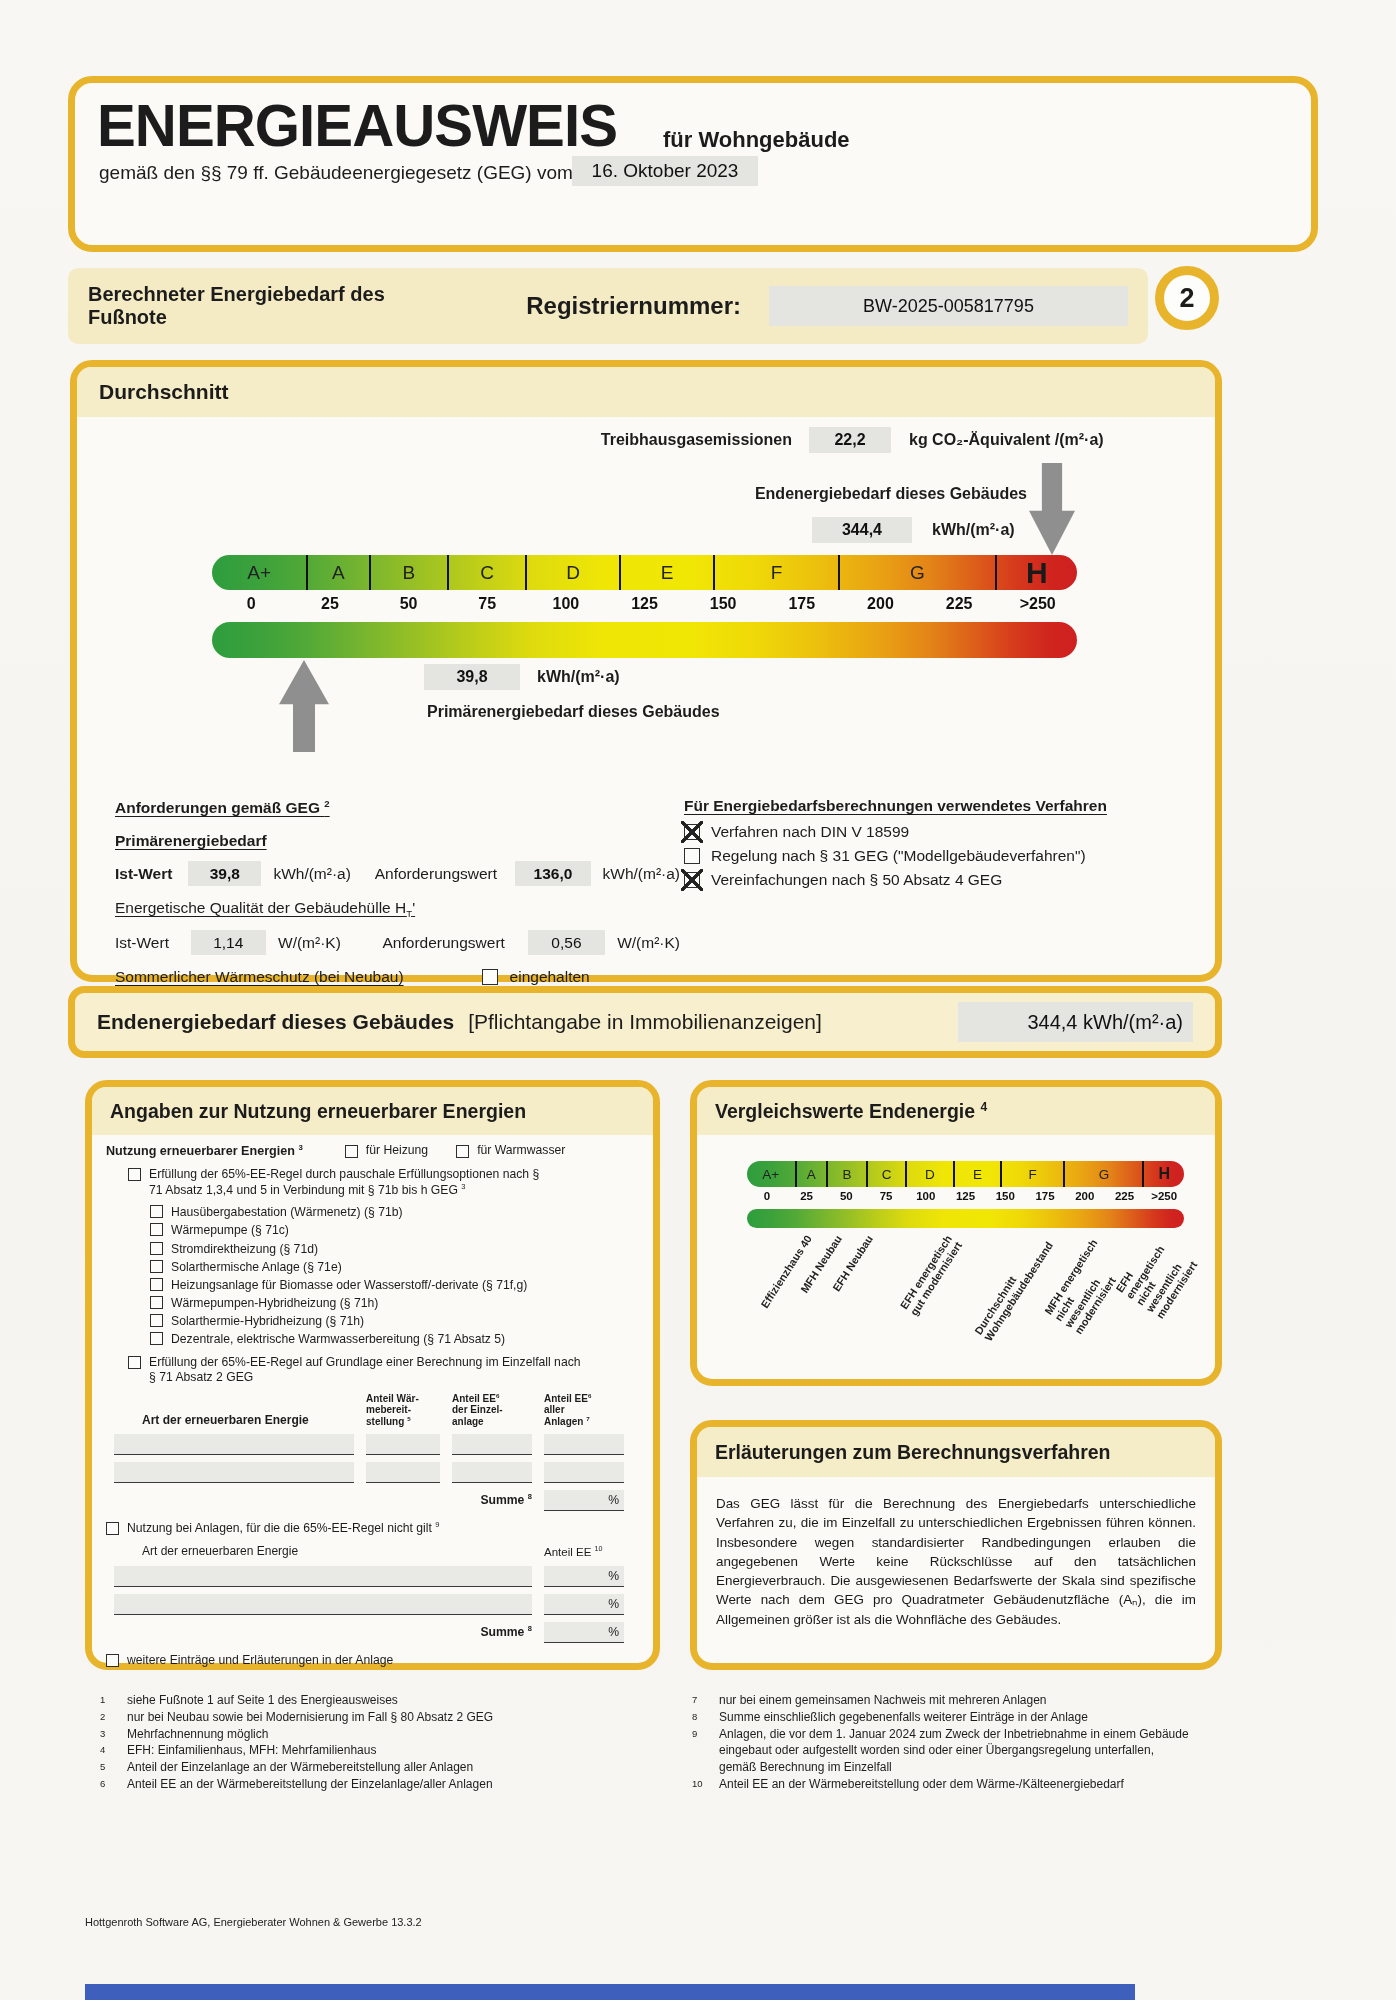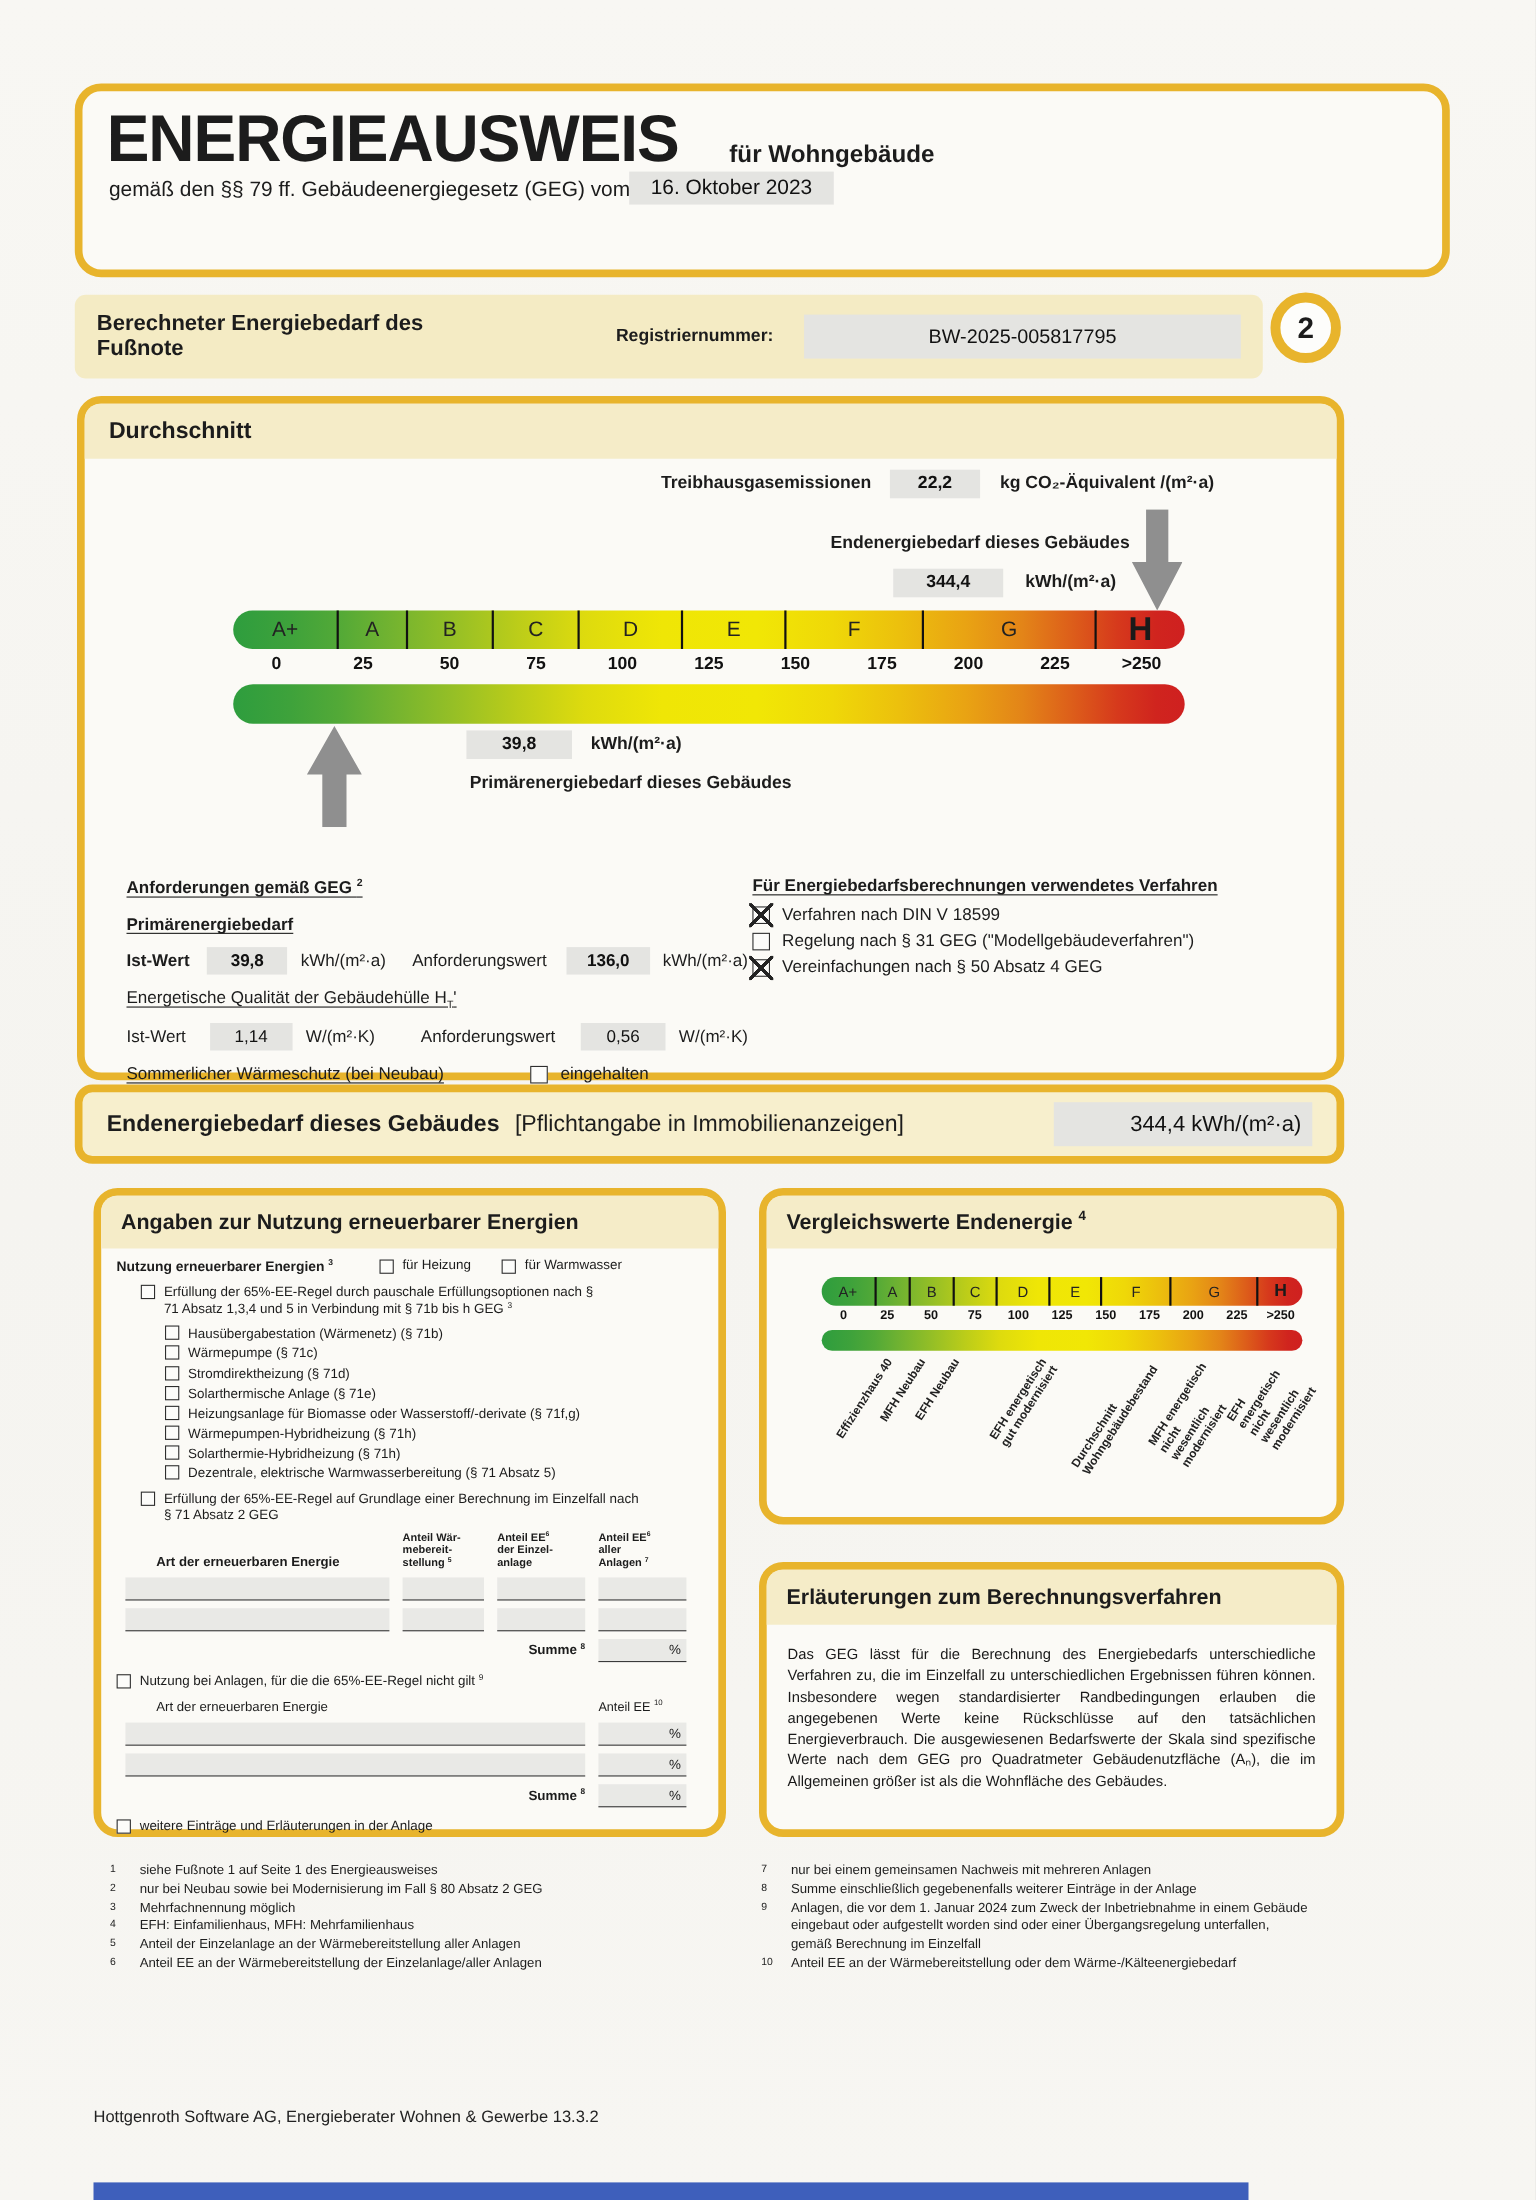--- a/index.html
+++ b/index.html
@@ -134,21 +134,21 @@
       <span>gemäß den §§ 79 ff. Gebäudeenergiegesetz (GEG) vom</span>
       <sup>1</sup>
     </div>
     <div class="grayfield" style="position:absolute;left:497px;top:73px;width:186px;height:30px;font-size:19px;">
       <span>16. Oktober 2023</span>
     </div>
   </div>
 
   <div style="position:absolute;left:68px;top:268px;width:1080px;height:76px;background:#f4ebc4;border-radius:10px;display:flex;align-items:center;box-sizing:border-box;padding:0 20px;">
     <span class="b" style="font-size:20px;">Berechneter Energiebedarf des Fußnote</span>
-    <span class="b" style="font-size:16px;margin-left:120px;">Registriernummer:</span>
+    <span class="b" style="font-size:24px;margin-left:120px;">Registriernummer:</span>
     <span class="grayfield" style="margin-left:28px;width:430px;height:40px;font-size:18px;">
       <span>BW-2025-005817795</span>
     </span>
   </div>
   <div style="position:absolute;left:1155px;top:266px;width:64px;height:64px;border:9px solid #e8b42c;border-radius:50%;background:#fdfdfb;box-sizing:border-box;display:flex;align-items:center;justify-content:center;">
     <span class="b" style="font-size:27px;">2</span>
   </div>
 
   <div class="box" style="left:70px;top:360px;width:1152px;height:622px;">
     <div class="strip" style="position:absolute;left:0;top:0;right:0;height:50px;line-height:50px;padding-left:22px;font-size:21px;">
@@ -498,17 +498,17 @@
     <div class="fnrow">
         <span class="num">9</span>
         <span style="max-width:470px;">Anlagen, die vor dem 1. Januar 2024 zum Zweck der Inbetriebnahme in einem Gebäude eingebaut oder aufgestellt worden sind oder einer Übergangsregelung unterfallen, gemäß Berechnung im Einzelfall</span>
       </div>
     <div class="fnrow">
         <span class="num">10</span>
         <span>Anteil EE an der Wärmebereitstellung oder dem Wärme-/Kälteenergiebedarf</span>
       </div>
   </div>
 
-  <div style="position:absolute;left:85px;top:1916px;font-size:15px;color:#222;text-align:center;">Hottgenroth Software AG, Energieberater Wohnen &amp; Gewerbe 13.3.2</div>
+  <div style="position:absolute;left:85px;top:1916px;font-size:11px;color:#222;text-align:center;">Hottgenroth Software AG, Energieberater Wohnen &amp; Gewerbe 13.3.2</div>
 
   <div style="position:absolute;left:85px;top:1984px;width:1050px;height:16px;background:#3e5fbb;"></div>
 
 </div>
 
 </body></html>

